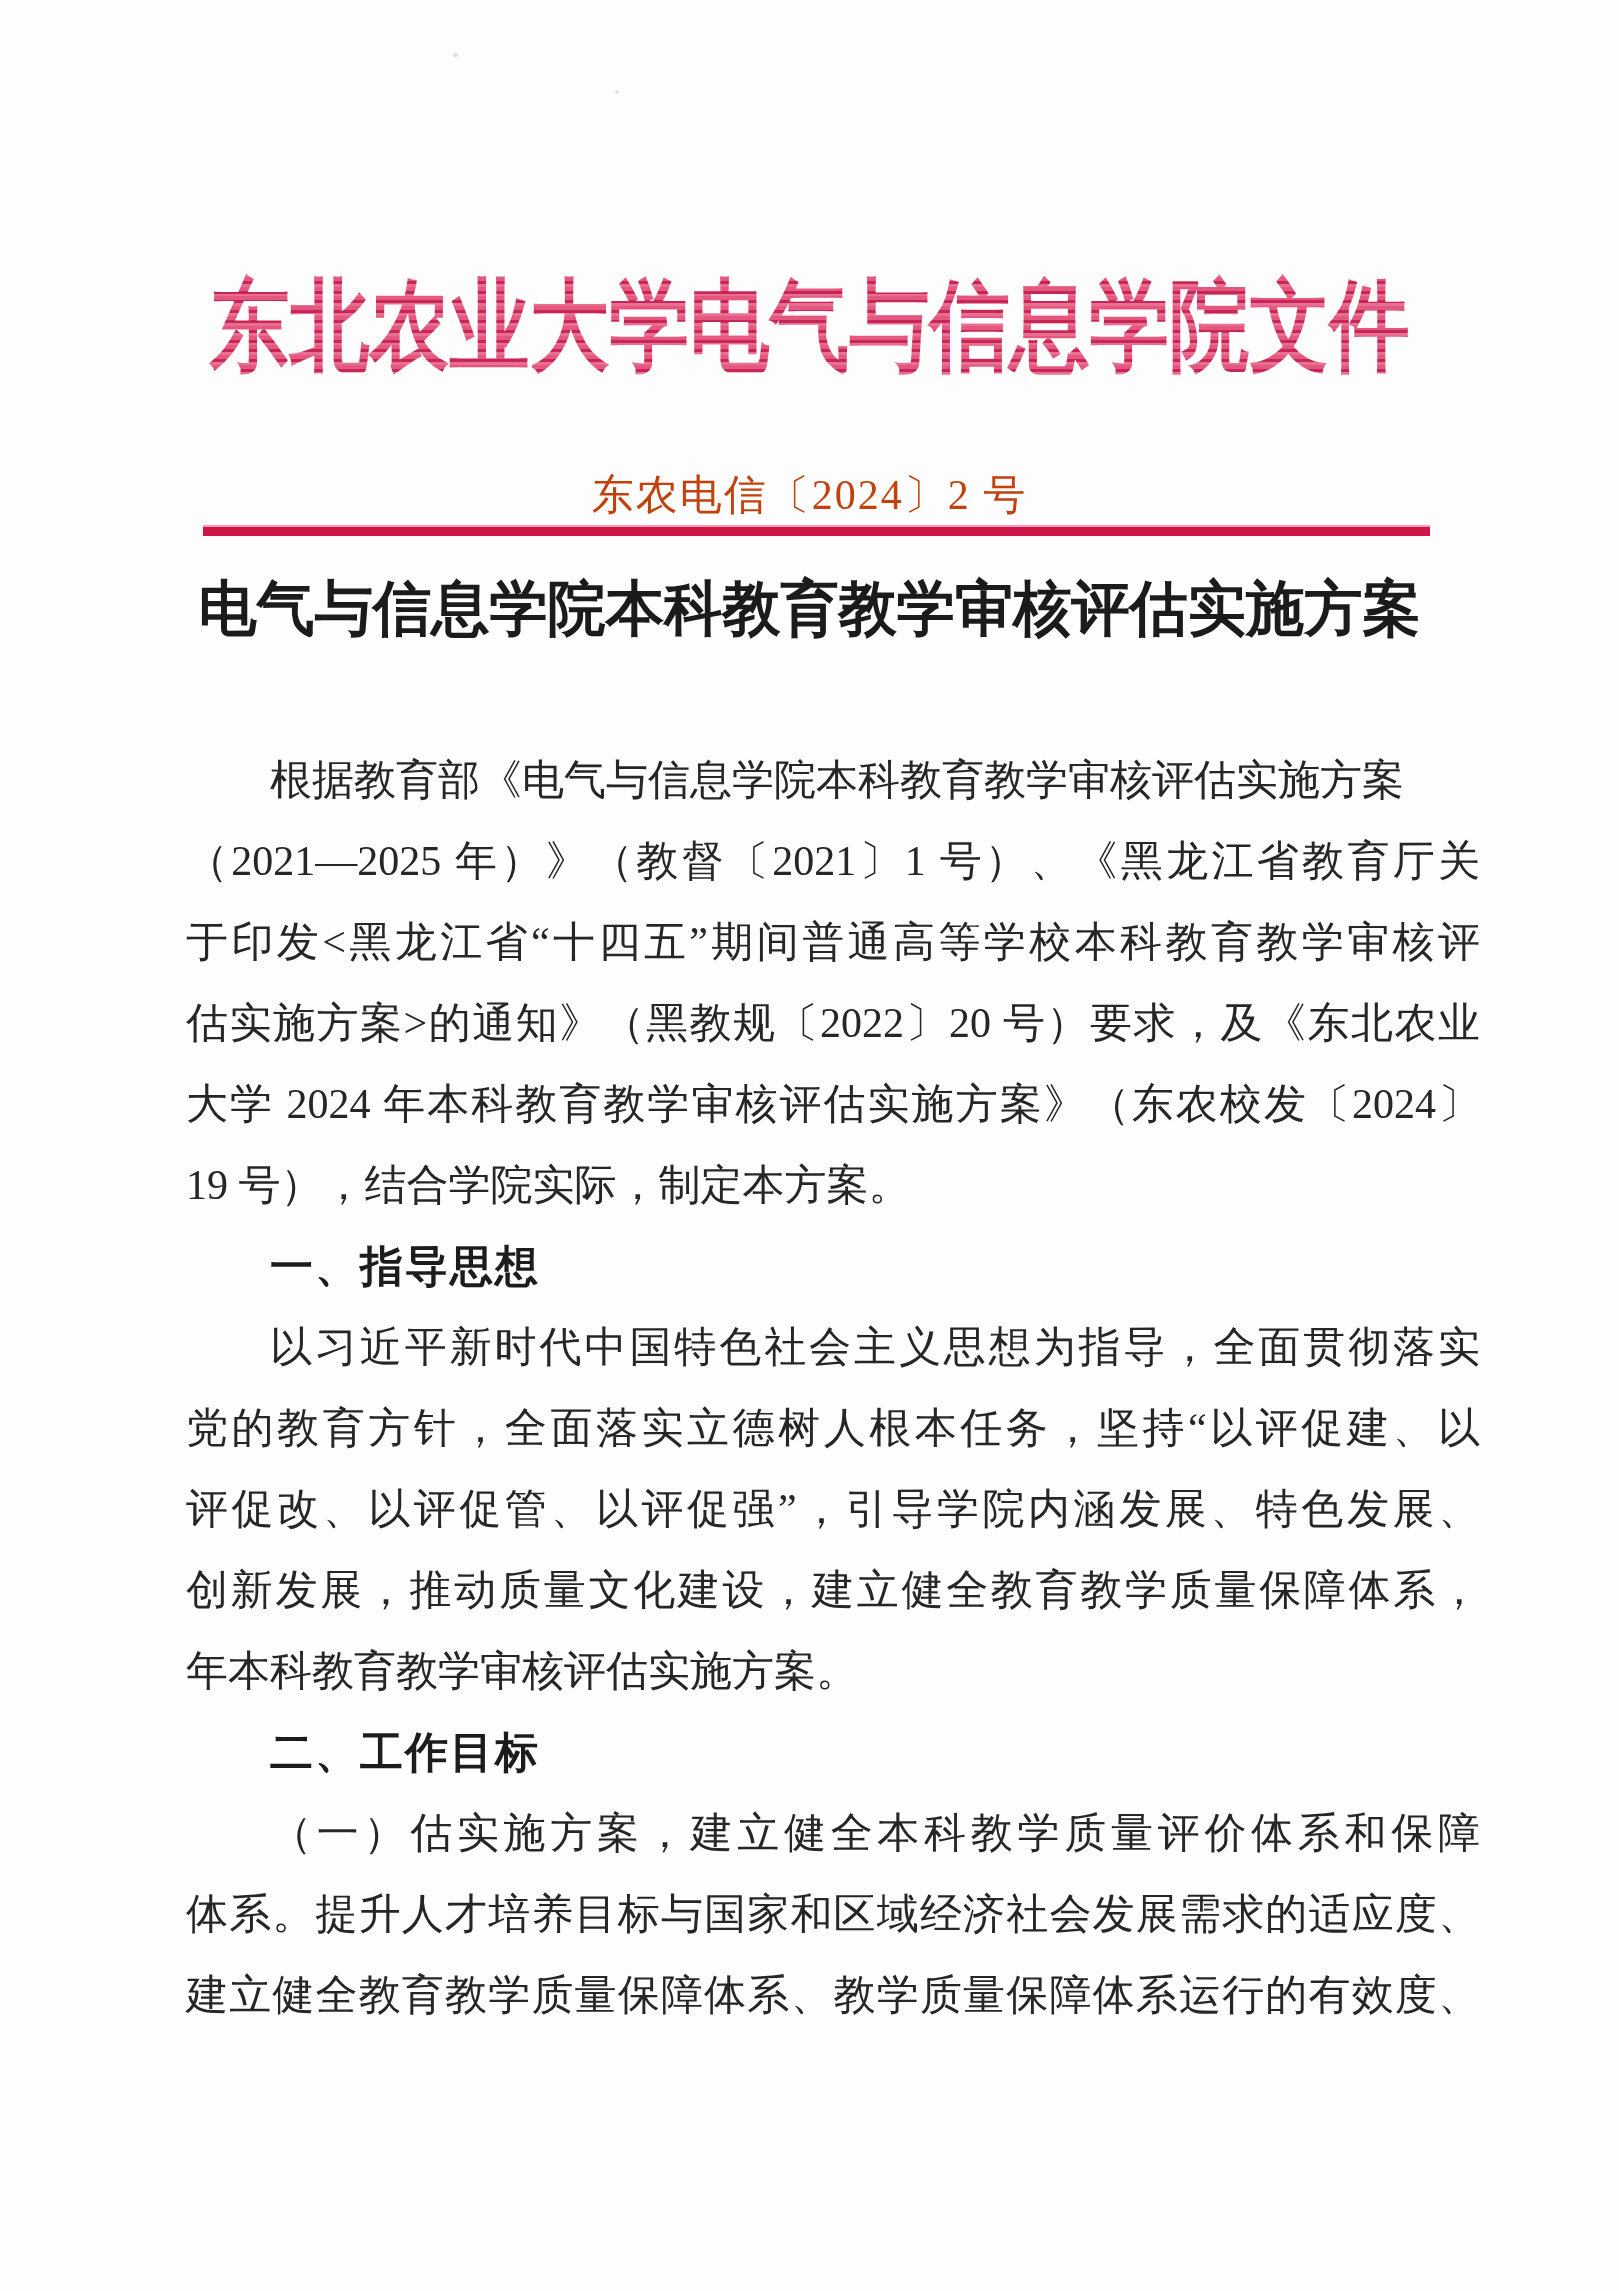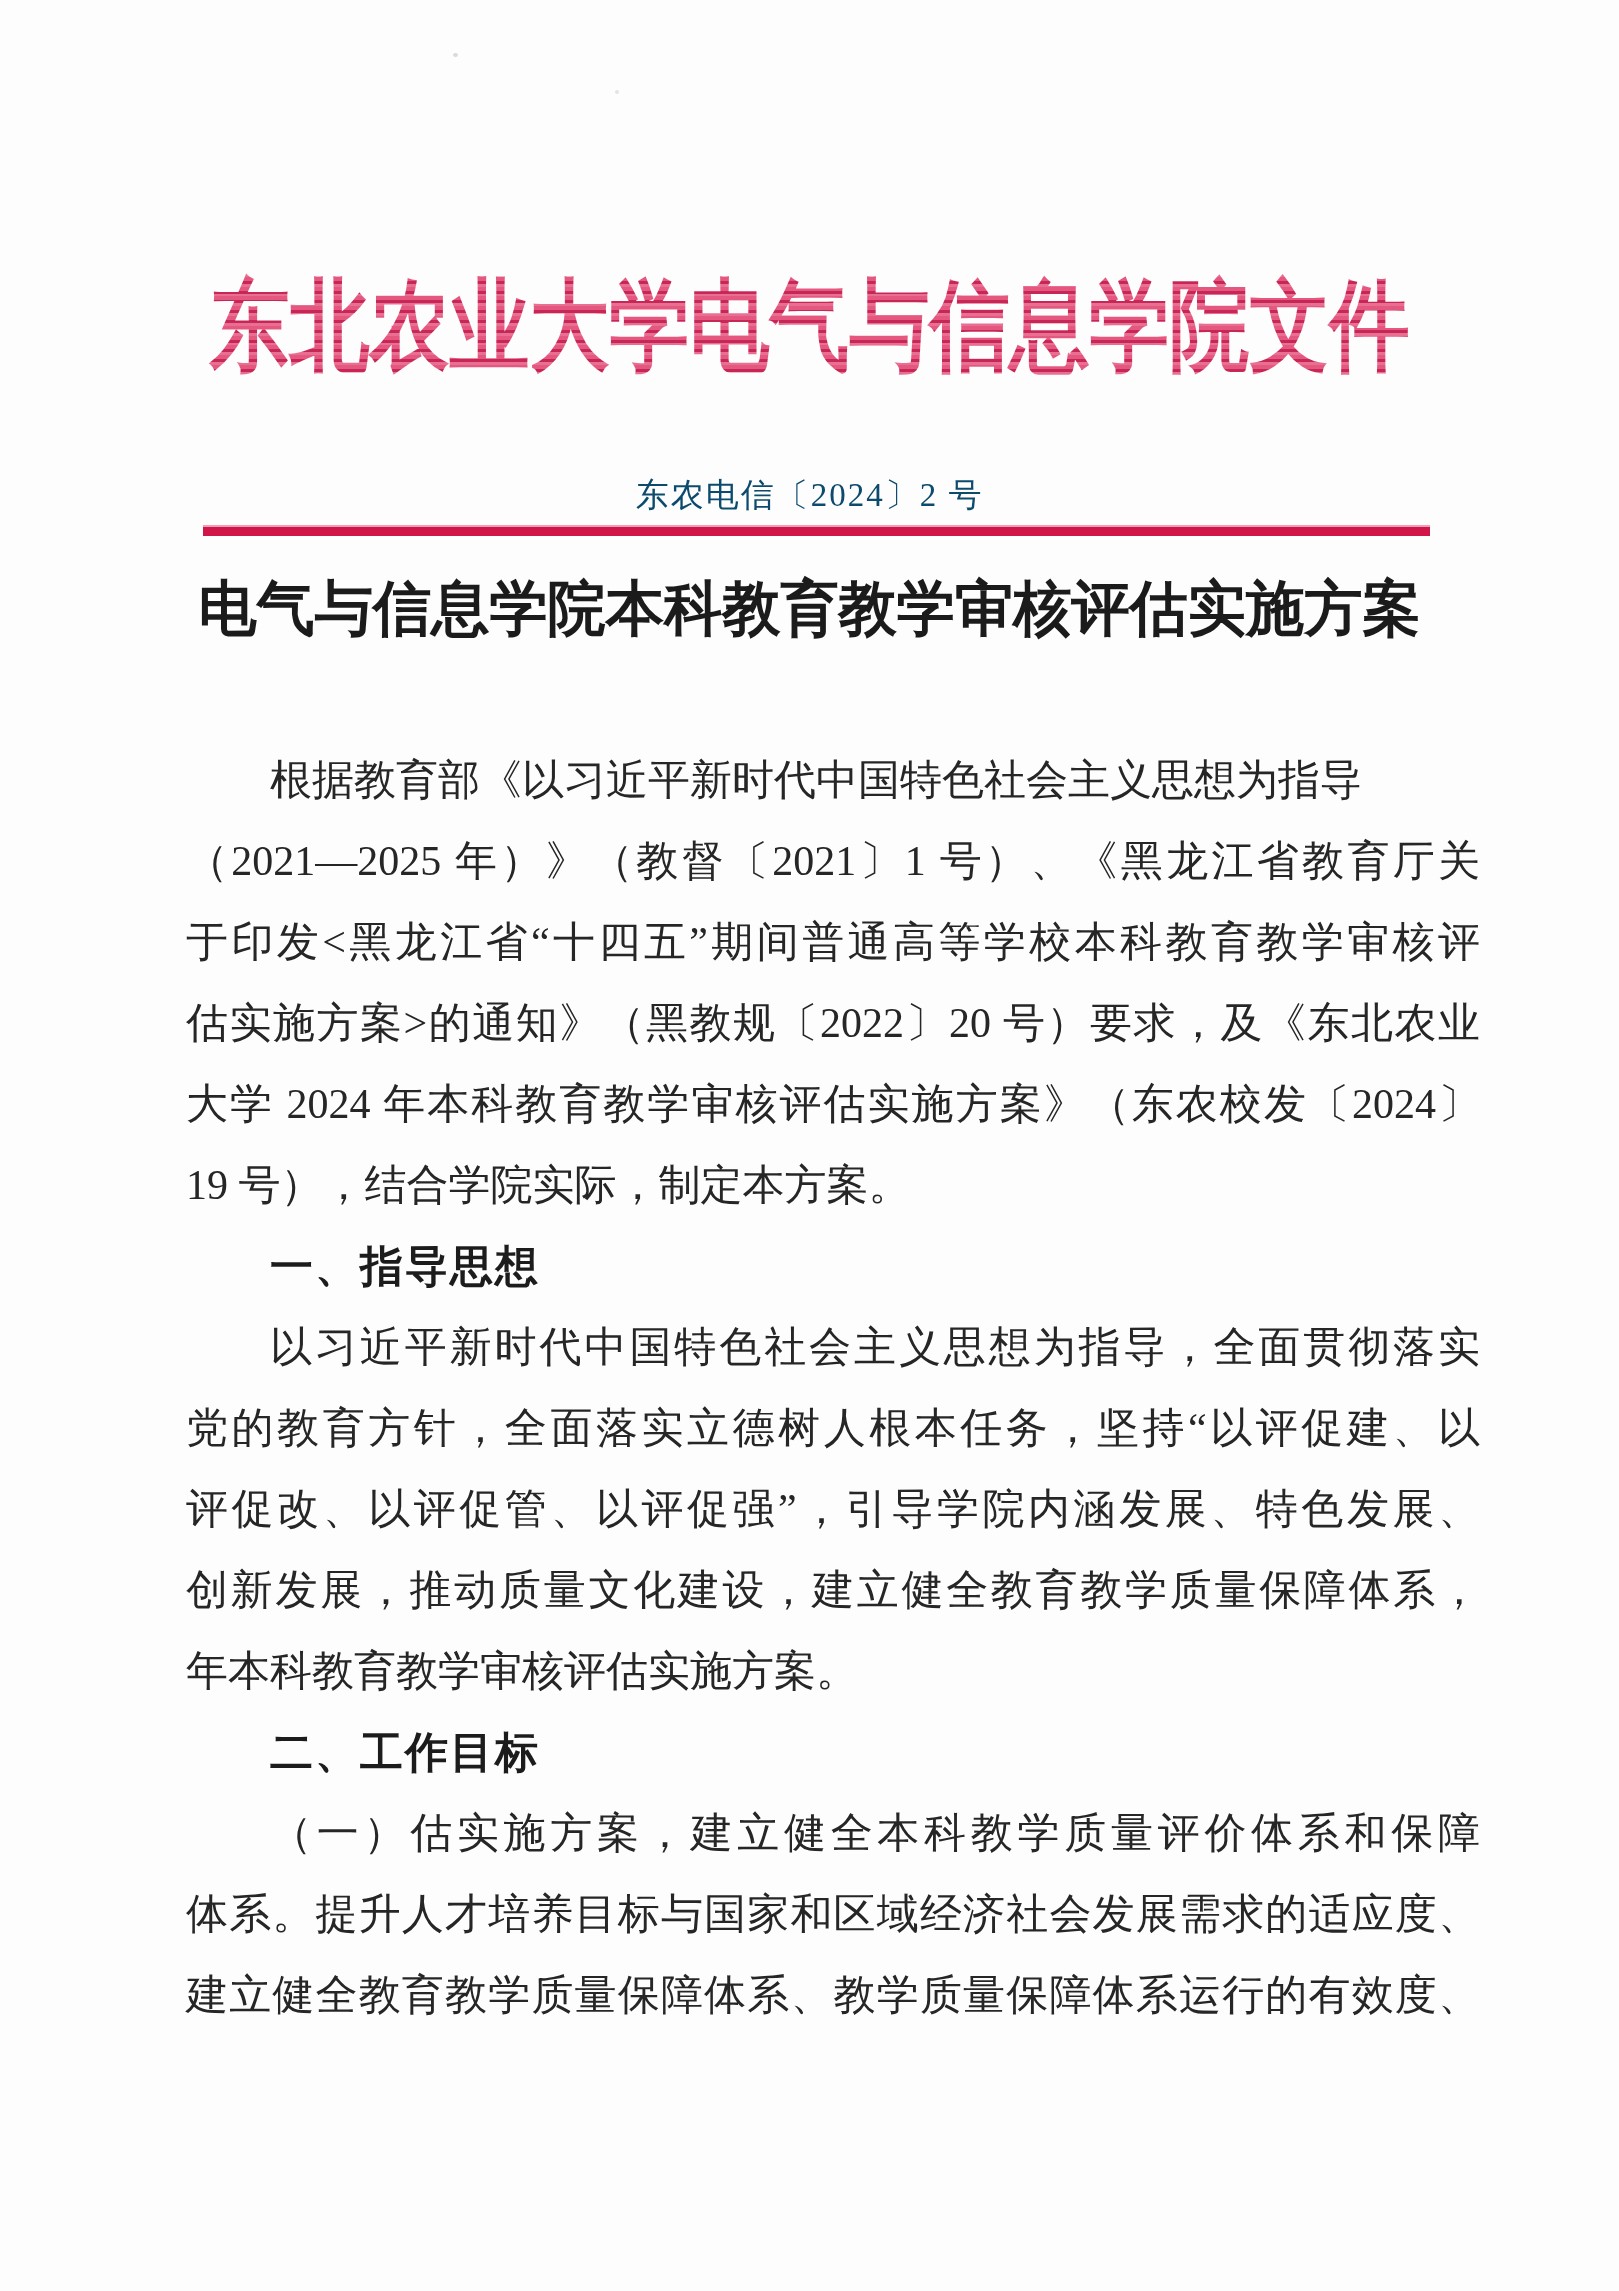--- a/index.html
+++ b/index.html
@@ -25,21 +25,21 @@
     transform:scaleX(0.80);transform-origin:50% 50%;
     color:#d6436f;
     background:repeating-linear-gradient(180deg,#e4587f 0px,#e4587f 3.9px,#c72757 3.9px,#c72757 6.9px,#e86e92 6.9px,#e86e92 9.8px);
     -webkit-background-clip:text;background-clip:text;
     -webkit-text-fill-color:transparent;
   }
 
   
   .doc-number{
     position:absolute;left:0;top:473px;width:100%;
-    text-align:center;font-size:33px;line-height:45px;color:#0c4a6e;
+    text-align:center;font-size:42px;line-height:45px;color:#c2410c;
     font-family:"Liberation Serif","DejaVu Serif",serif;
     letter-spacing:2px;
   }
 
   
   .red-rule{
     position:absolute;left:203px;top:527px;width:1227px;height:8.8px;
     background:#d01648;
     box-shadow:0 -2px 0 rgba(236,77,122,.55);
   }
@@ -85,21 +85,21 @@
 
   <div class="red-title">东北农业大学电气与信息学院文件</div>
 
   <div class="doc-number">东农电信〔2024〕2 号</div>
 
   <div class="red-rule"></div>
 
   <div class="doc-title">电气与信息学院本科教育教学审核评估实施方案</div>
 
   <div class="doc-body">
-      <div class="line ind">根据教育部《以习近平新时代中国特色社会主义思想为指导</div>
+      <div class="line ind">根据教育部《电气与信息学院本科教育教学审核评估实施方案</div>
       <div class="line j">（2021—2025 年）》（教督〔2021〕1 号）、《黑龙江省教育厅关</div>
       <div class="line j">于印发&lt;黑龙江省“十四五”期间普通高等学校本科教育教学审核评</div>
       <div class="line j">估实施方案&gt;的通知》（黑教规〔2022〕20 号）要求，及《东北农业</div>
       <div class="line j">大学 2024 年本科教育教学审核评估实施方案》（东农校发〔2024〕</div>
       <div class="line">19 号），结合学院实际，制定本方案。</div>
       <div class="line head ind">一、指导思想</div>
       <div class="line j ind">以习近平新时代中国特色社会主义思想为指导，全面贯彻落实</div>
       <div class="line j">党的教育方针，全面落实立德树人根本任务，坚持“以评促建、以</div>
       <div class="line j">评促改、以评促管、以评促强”，引导学院内涵发展、特色发展、</div>
       <div class="line j">创新发展，推动质量文化建设，建立健全教育教学质量保障体系，</div>

